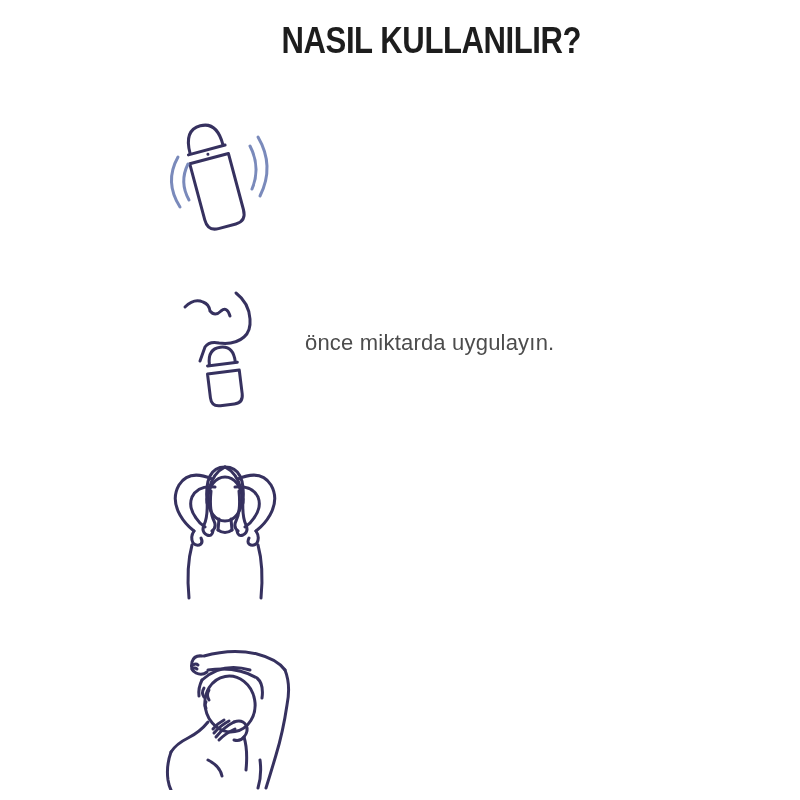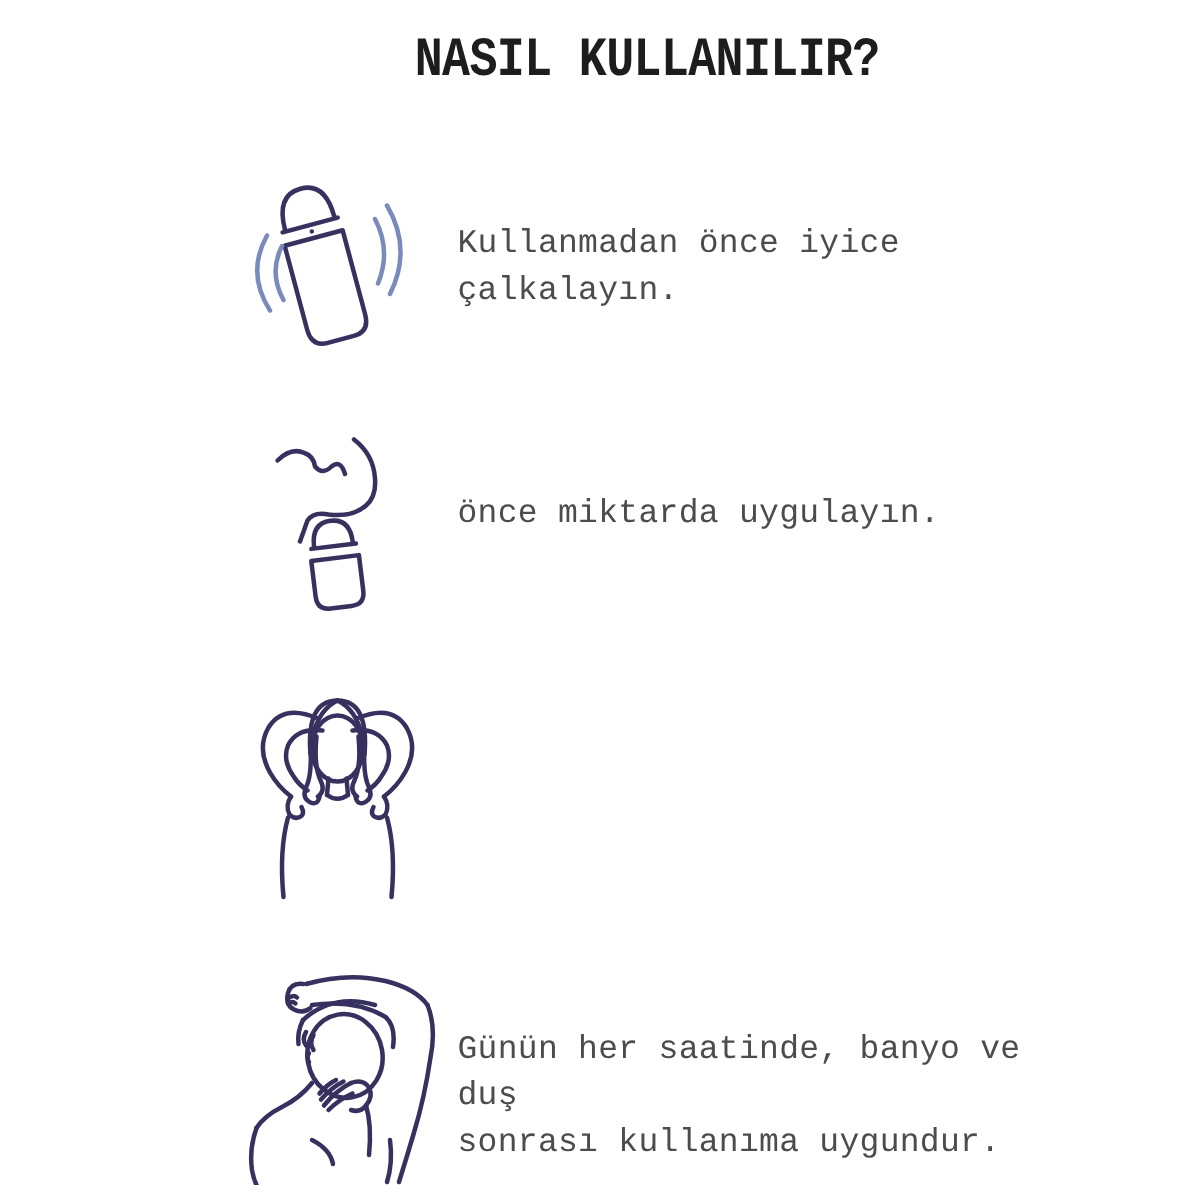--- a/index.html
+++ b/index.html
@@ -9,21 +9,21 @@
     --line_art:#36315f;
     --shake_lines:#7a8abb;
   }
   *{margin:0;padding:0;box-sizing:border-box;}
   html,body{background:#fff;}
   .page{
     position:relative;
     width:800px;height:800px;
     background:var(--background);
     overflow:hidden;
-    font-family:Liberation Mono, monospace;
+    font-family:Liberation Sans, sans-serif;
   }
   .title-wrap{
     position:absolute;left:0;top:20px;width:862px;
     text-align:center;
   }
   .title{
     display:inline-block;
     font-size:37px;
     font-weight:800;
     letter-spacing:-0.5px;
@@ -72,24 +72,20 @@
         <path d="M42 46 L82 46 L82 104 Q82 116 71 116 L53 116 Q42 116 42 104 Z"></path>
         <circle class="art-dot" cx="62" cy="41.5" r="1.5"></circle>
       </g>
       <g class="shake">
         <path d="M26 45 Q12 70 28 95"></path>
         <path d="M36 52 Q27 70 37 88"></path>
         <path d="M106 25 Q123 54 108 84"></path>
         <path d="M98 34 Q109 55 100 77"></path>
       </g>
     </svg>
-  </div>
-  <div class="step-text" id="text-1">
-    <span>Kullanmadan önce iyice</span>
-    <span>çalkalayın.</span>
   </div>
 
   <div class="icon" id="icon-2">
     <svg width="130" height="130" viewBox="0 0 130 130">
       <g class="art">
         <path d="M28 24 Q37 15 46 19 Q52 21 53 28 Q58 34 64 28 Q70 23 73 33"></path>
         <path d="M79 10 Q92 20 93 36 Q94 48 87 54 Q78 62 62 60 Q52 58 48 64 L43 78"></path>
       </g>
       <g class="art" transform="rotate(-7 67 94)">
         <path d="M54 80 Q54 64 67 64 Q80 64 80 80"></path>
@@ -151,18 +147,14 @@
         <path d="M62 93 Q69 85 77 81"></path>
         <path d="M61 89 Q66 83 72 80"></path>
         <path d="M67 100 Q74 93 83 89"></path>
         <path d="M82 82 Q90 79 94 85 Q97 91 92 97 Q88 102 82 100"></path>
         <path d="M92 97 Q96 110 94 130"></path>
         <path d="M56 120 Q68 126 70 136"></path>
         <path d="M108 120 Q110 135 106 148"></path>
       </g>
     </svg>
   </div>
-  <div class="step-text" id="text-4">
-    <span>Günün her saatinde, banyo ve duş</span>
-    <span>sonrası kullanıma uygundur.</span>
-  </div>
 
 </div>
 
 </body></html>

